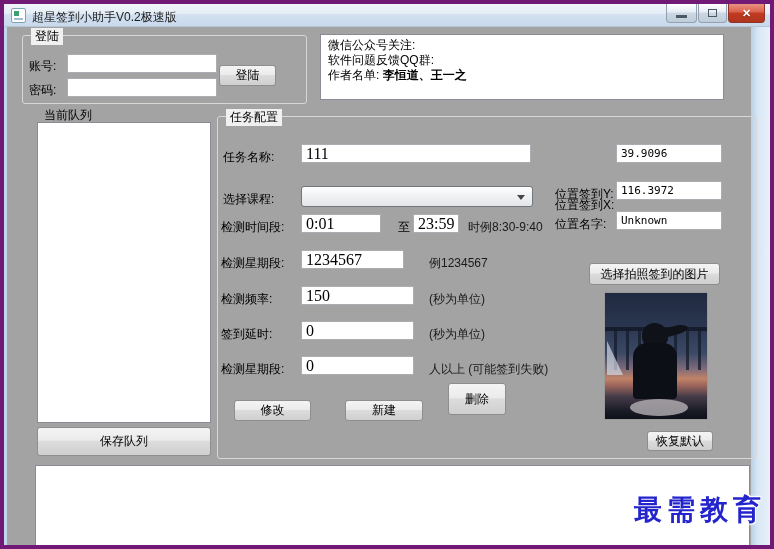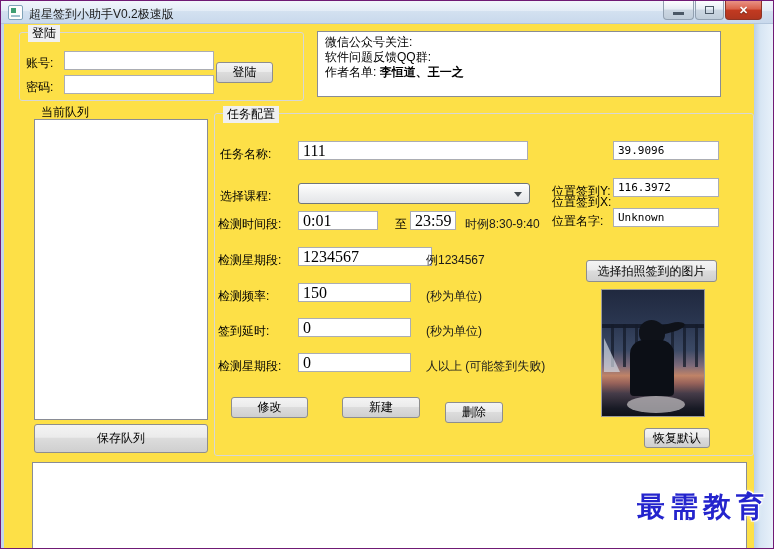--- a/index.html
+++ b/index.html
@@ -1,20 +1,20 @@
 <!DOCTYPE html>
 <html><head>
 <meta charset="utf-8">
 <style>
   html,body{margin:0;padding:0;background:#e8e8e8;}
   *{box-sizing:border-box;}
   .win{
     position:relative;width:774px;height:549px;overflow:hidden;
     font-family:"Liberation Sans",sans-serif;font-size:12px;color:#000;
-    background:#fde047;border:1px solid #701a75;
+    background:#a3a3a3;border:4px solid #701a75;
   }
   
   .titlebar{
     position:absolute;left:0;top:0;width:774px;height:23px;
     background:linear-gradient(180deg,#f2f6fb 0%,#e3ecf6 45%,#d3e1f0 46%,#c9d9ec 100%);
     border-bottom:1px solid #b3c6dc;
   }
   .title-icon{
     position:absolute;left:7px;top:4px;width:15px;height:15px;
     background:#fdfdfd;border:1px solid #7fa3b8;border-radius:2px;
@@ -155,42 +155,42 @@
       <span class="combo-arrow"></span>
     </div>
 
     <span class="label" style="left:3px;top:102px;">检测时间段:</span>
     <input class="tb" style="left: 83px; top: 97px; width: 80px;" value="0:01">
     <span class="label" style="left:180px;top:102px;">至</span>
     <input class="tb" style="left: 195px; top: 97px; width: 46px; text-align: right;" value="23:59">
     <span class="hint" style="left:250px;top:102px;">时例8:30-9:40</span>
 
     <span class="label" style="left:3px;top:138px;">检测星期段:</span>
-    <input class="tb" style="left: 83px; top: 133px; width: 134px;" value="1234567">
+    <input class="tb" style="left: 83px; top: 133px; width: 103px;" value="1234567">
     <span class="hint" style="left:211px;top:138px;">例1234567</span>
 
     <span class="label" style="left:3px;top:174px;">检测频率:</span>
     <input class="tb" style="left: 83px; top: 169px; width: 113px;" value="150">
     <span class="hint" style="left:211px;top:174px;">(秒为单位)</span>
 
     <span class="label" style="left:3px;top:209px;">签到延时:</span>
     <input class="tb" style="left: 83px; top: 204px; width: 113px;" value="0">
     <span class="hint" style="left:211px;top:209px;">(秒为单位)</span>
 
     <span class="label" style="left:3px;top:244px;">检测星期段:</span>
     <input class="tb" style="left: 83px; top: 239px; width: 113px;" value="0">
     <span class="hint" style="left:211px;top:244px;">人以上 (可能签到失败)</span>
 
     <div class="btn" style="left:16px;top:283px;width:77px;height:21px;">
       <span>修改</span>
     </div>
     <div class="btn" style="left:127px;top:283px;width:78px;height:21px;">
       <span>新建</span>
     </div>
-    <div class="btn" style="left:230px;top:288px;width:58px;height:21px;align-items:center;">
+    <div class="btn" style="left:230px;top:266px;width:58px;height:32px;align-items:center;">
       <span>删除</span>
     </div>
 
     <span class="label" style="left:337px;top:32px;margin-top:48px;">位置签到X:</span>
     <input class="tb" style="left: 398px; top: 27px; width: 106px; font-family: &quot;DejaVu Sans Mono&quot;, monospace; font-size: 11px;" value="39.9096">
     <span class="label" style="left:337px;top:69px;">位置签到Y:</span>
     <input class="tb" style="left: 398px; top: 64px; width: 106px; font-family: &quot;DejaVu Sans Mono&quot;, monospace; font-size: 11px;" value="116.3972">
     <span class="label" style="left:337px;top:99px;">位置名字:</span>
     <input class="tb" style="left: 398px; top: 94px; width: 106px; font-family: &quot;DejaVu Sans Mono&quot;, monospace; font-size: 11px;" value="Unknown">
 

